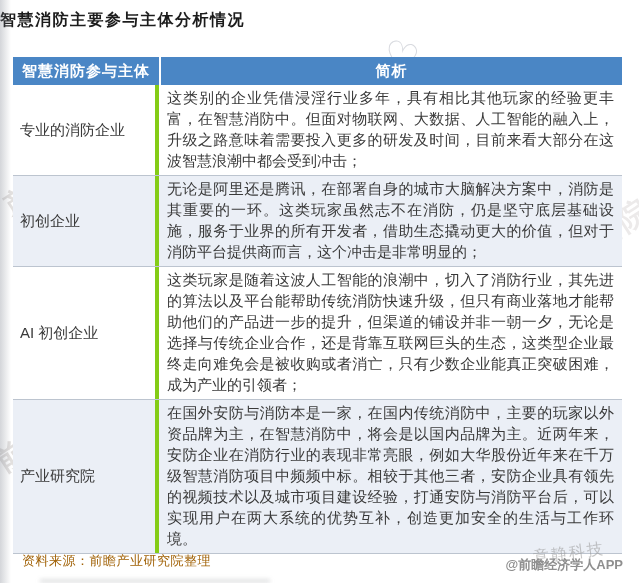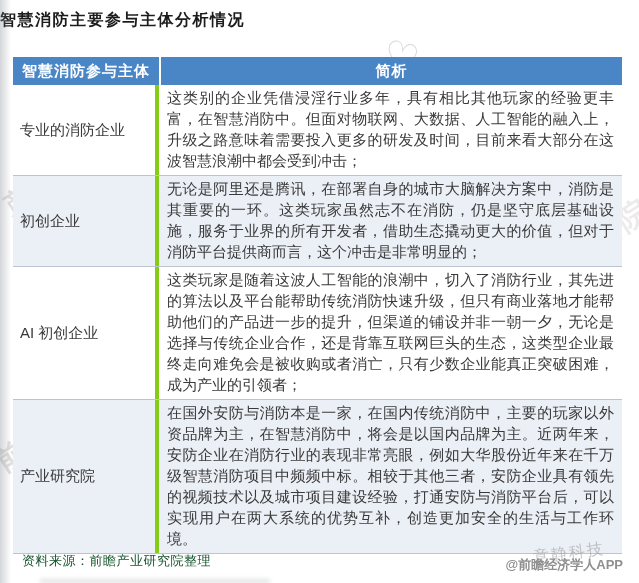--- a/index.html
+++ b/index.html
@@ -41,21 +41,21 @@
     width:146px;box-sizing:border-box;border-right:4px solid #84cc16;
     display:flex;align-items:center;padding-left:7px;
     font-size:15px;color:#3a3a3a;flex-shrink:0;
   }
   .td-analysis{
     flex:1;padding:2px 8px 4px 8px;
     font-size:15px;line-height:21px;color:#3a3a3a;
     text-align:justify;text-justify:inter-ideograph;
   }
   .source-line{
-    position:absolute;left:22px;top:552px;font-size:13px;color:#14532d;z-index:3;
+    position:absolute;left:22px;top:552px;font-size:13px;color:#a16207;z-index:3;
     letter-spacing:0.5px;
   }
   .credit-line{
     position:absolute;right:16px;top:556px;font-size:13px;color:#8f8f8f;z-index:3;font-weight:bold;
   }
   .wm{
     position:absolute;color:rgba(158,152,148,0.30);font-size:26px;
     letter-spacing:4px;white-space:nowrap;pointer-events:none;z-index:1;
     transform:rotate(-33deg);font-weight:bold;
   }

